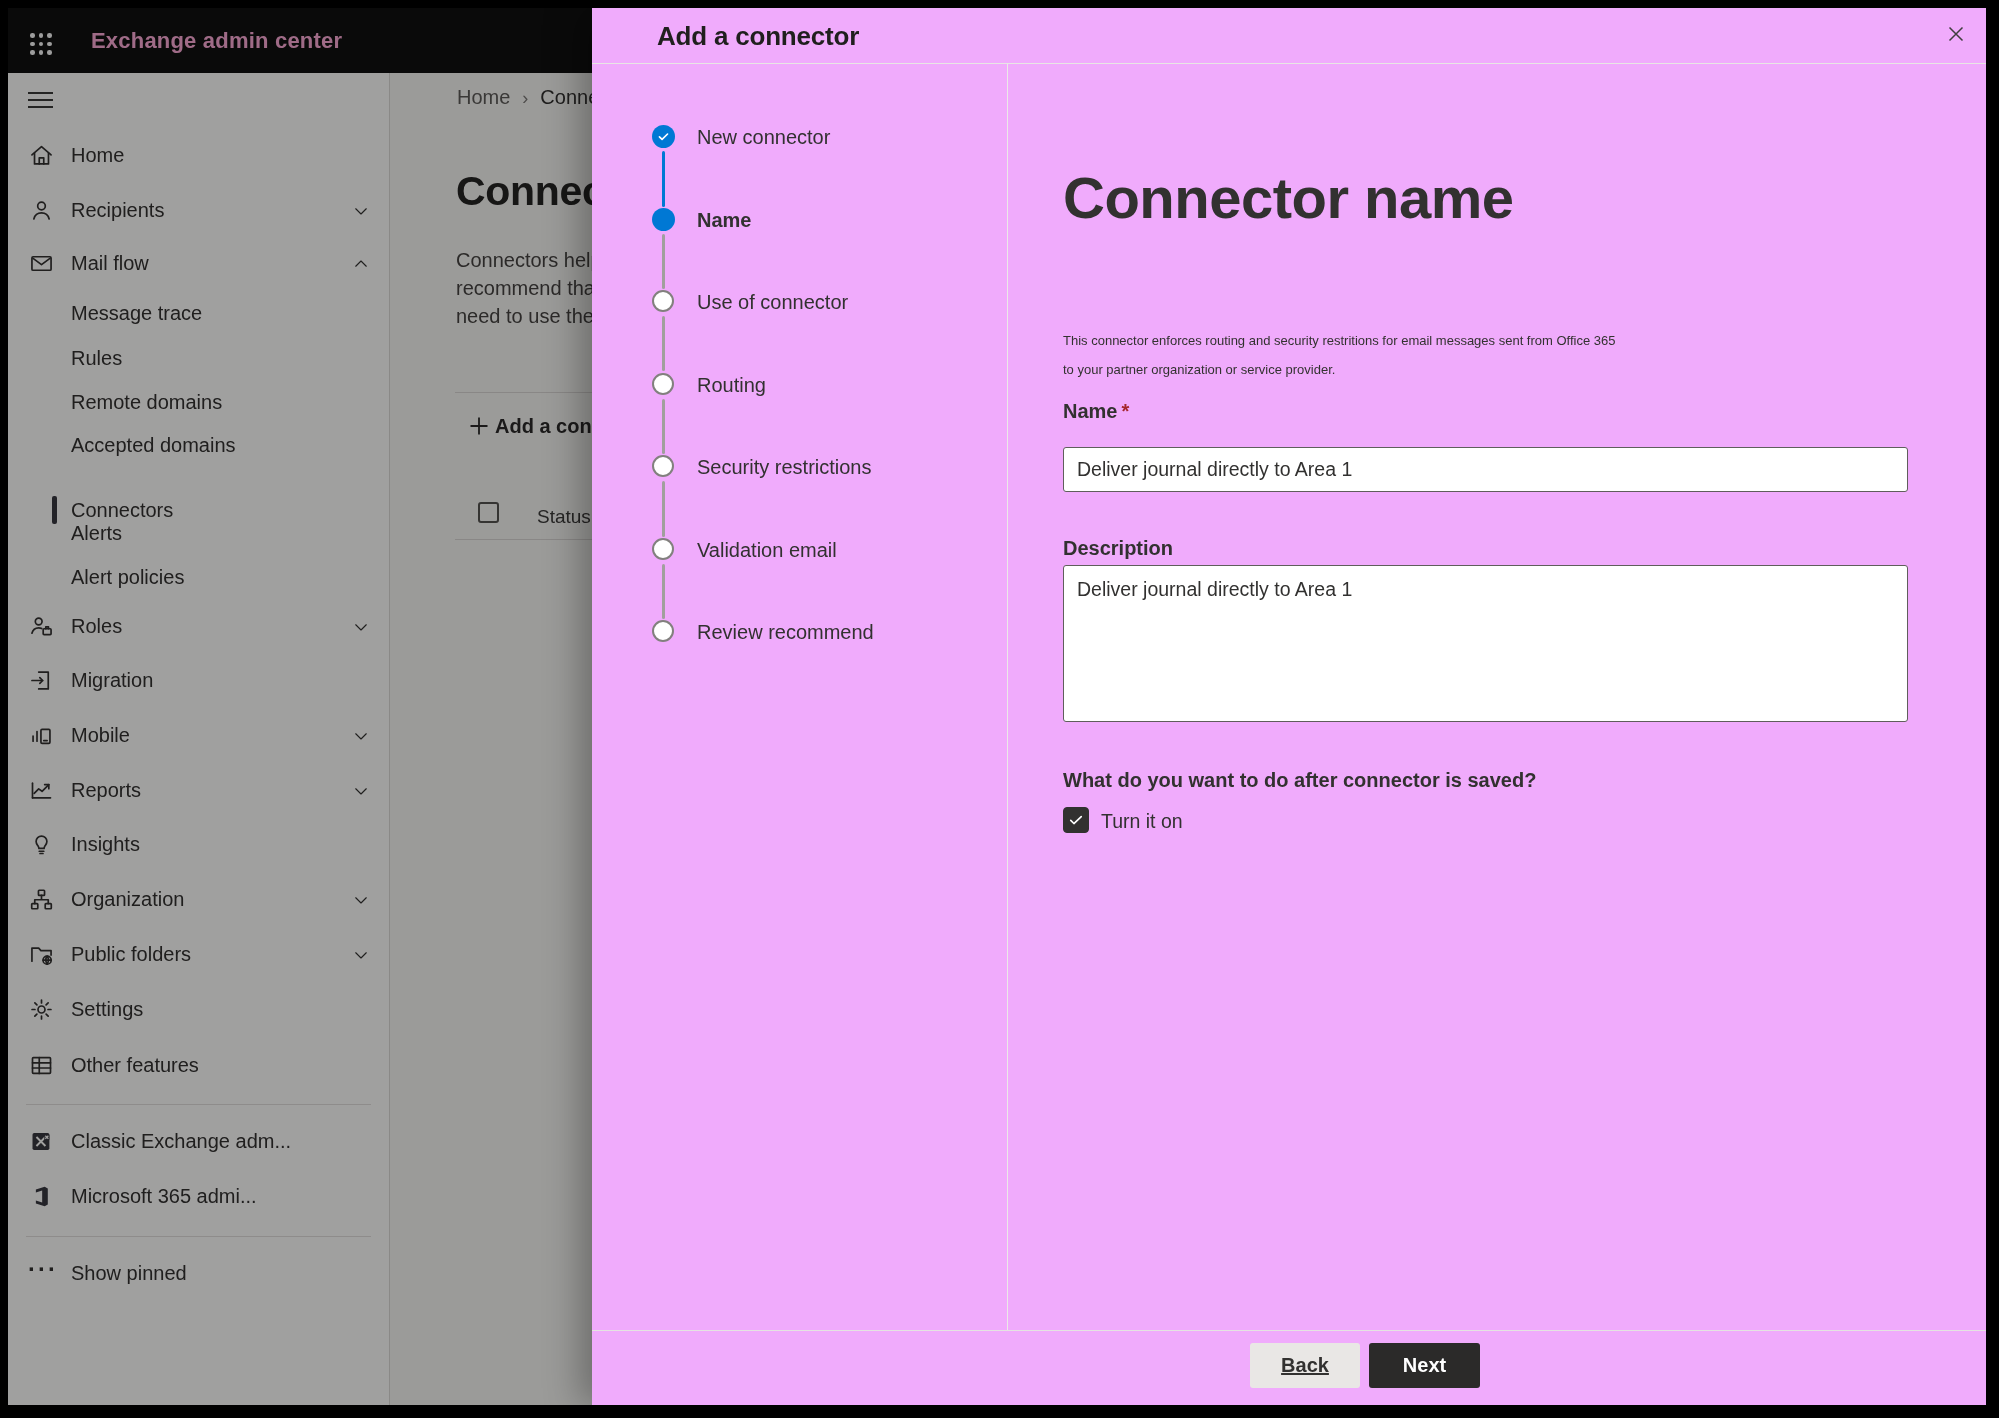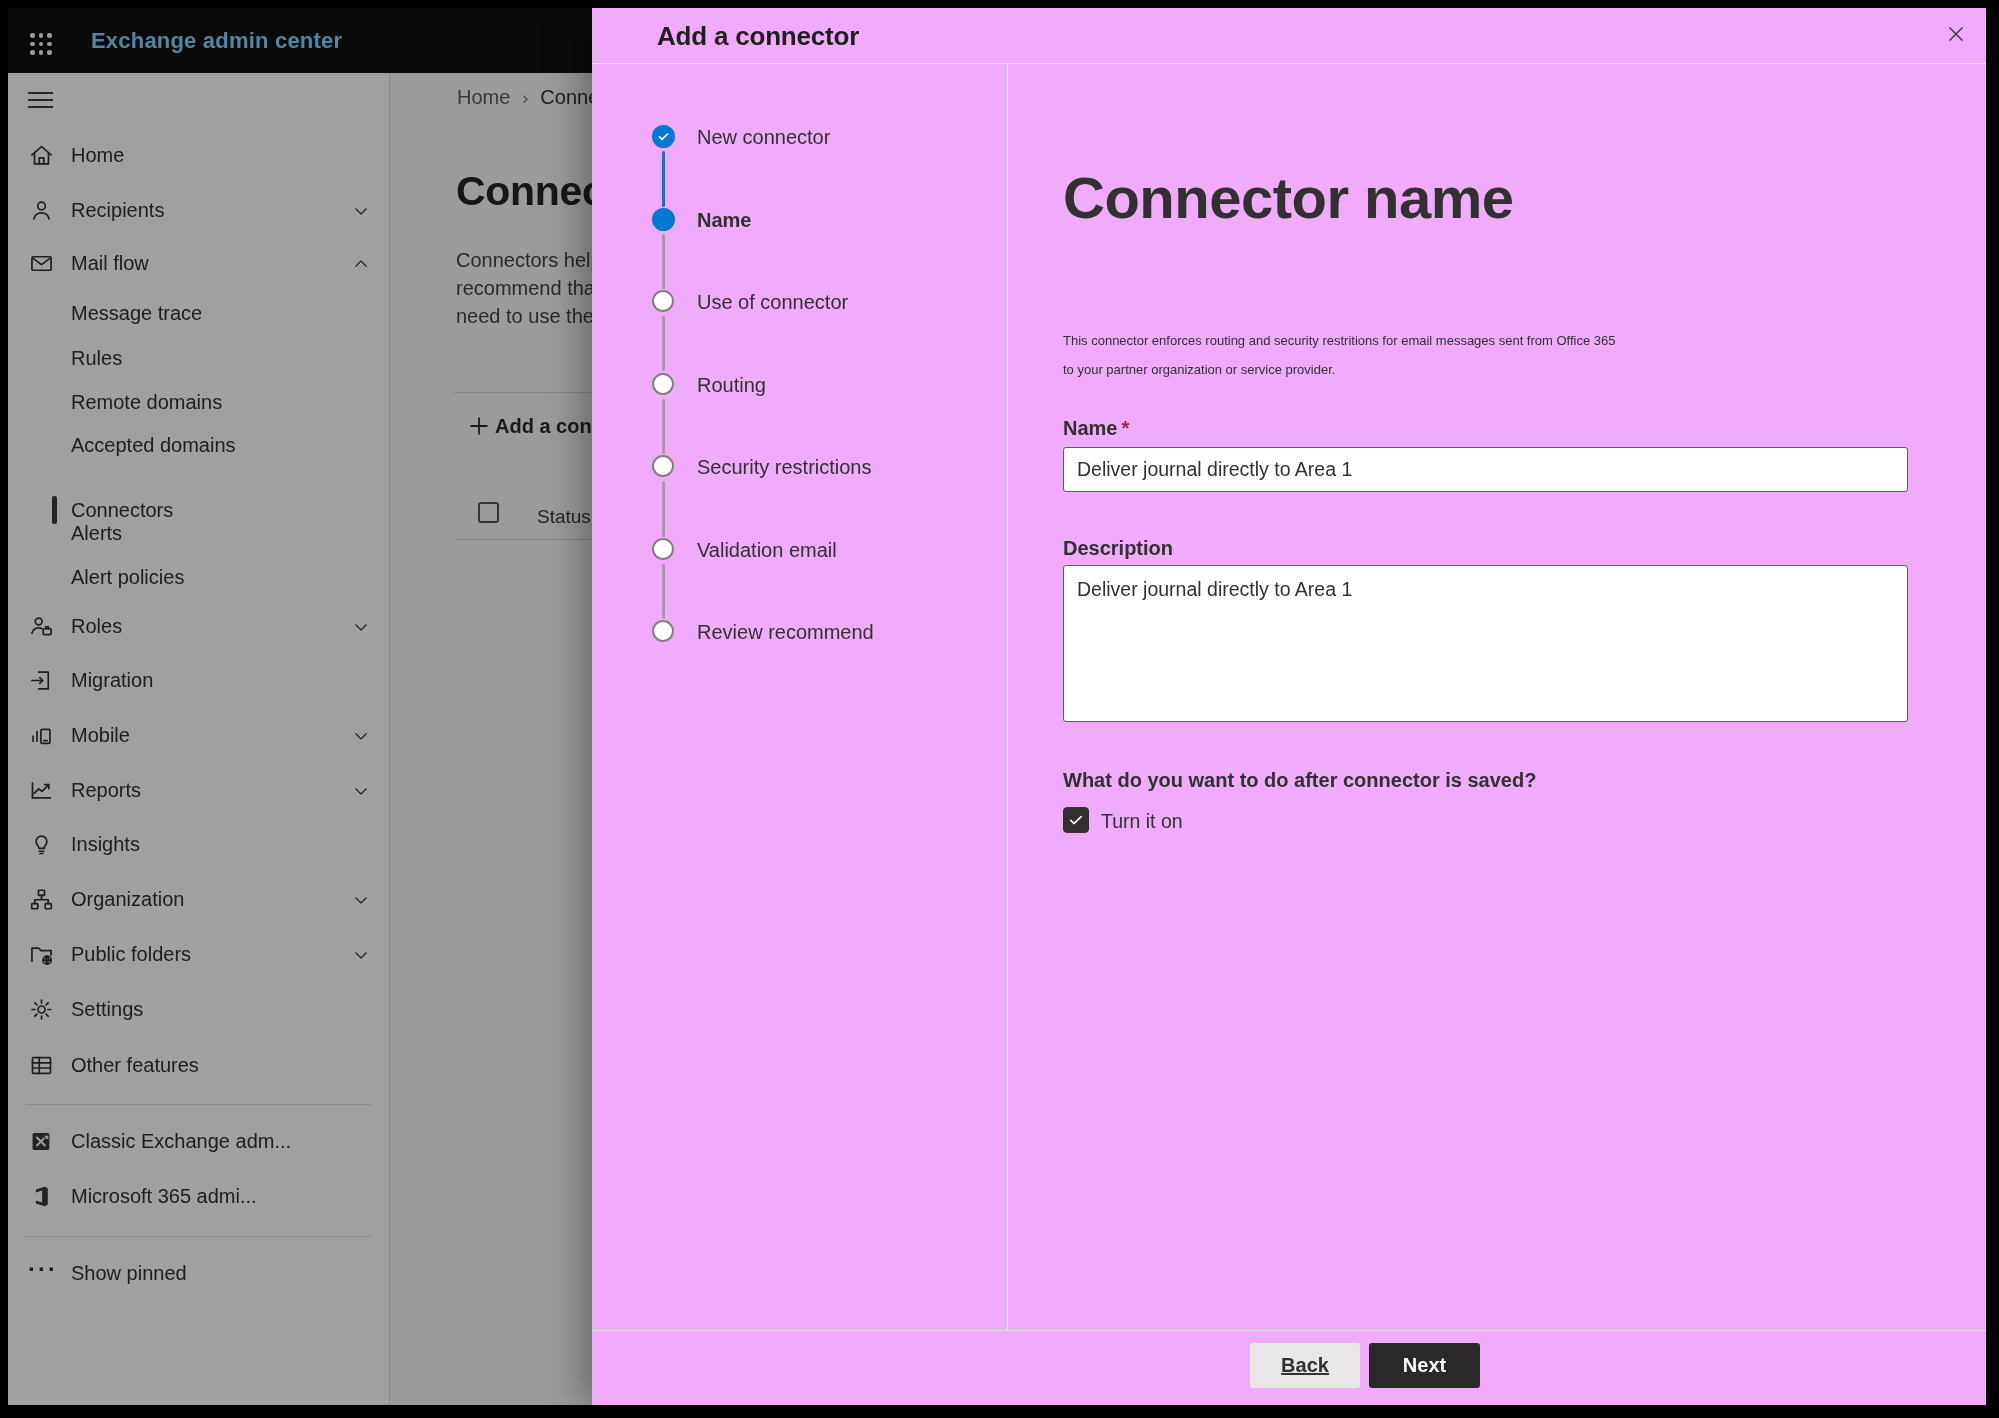--- a/index.html
+++ b/index.html
@@ -6,21 +6,21 @@
   *{box-sizing:border-box;}
   .canvas{position:relative;width:1999px;height:1418px;background:#000;overflow:hidden;
     font-family:"Liberation Sans","DejaVu Sans",sans-serif;color:#323130;}
 
   
   .topbar{position:absolute;left:8px;top:8px;width:1978px;height:65px;background:#111110;}
   .waffle{position:absolute;left:20px;top:23px;width:26px;height:26px;display:grid;
     grid-template-columns:repeat(3,1fr);grid-template-rows:repeat(3,1fr);gap:4px;padding:2px;}
   .waffle i{display:block;width:4.5px;height:4.5px;border-radius:50%;background:#f5f5f5;}
   .topbar-title{position:absolute;left:83px;top:0;height:65px;line-height:65px;
-    font-size:22px;font-weight:600;color:#7dd3fc;letter-spacing:.2px;text-align:right;}
+    font-size:22px;font-weight:600;color:#f9a8d4;letter-spacing:.2px;text-align:right;}
 
   
   .sidebar{position:absolute;left:8px;top:73px;width:382px;height:1332px;background:#fbfaf9;
     border-right:1px solid #d8d6d4;}
   .hamburger{position:absolute;left:20px;top:17px;width:26px;height:20px;}
   .hamburger i{position:absolute;left:0;width:25px;height:2.4px;background:#3b3a39;}
   .hamburger i:nth-child(1){top:2px}.hamburger i:nth-child(2){top:9px}.hamburger i:nth-child(3){top:16px}
   .nav-row{position:absolute;left:0;width:100%;height:44px;cursor:pointer;}
   .nav-ic{position:absolute;left:20px;top:9px;width:27px;height:27px;}
   .nav-ic svg{width:27px;height:27px;}
@@ -374,21 +374,21 @@
       <span class="dot"></span>
       <span class="lbl">Review recommend</span>
     </div>
 
     <div class="pane-h1">Connector name</div>
     <div class="pane-desc">
       <div>This connector enforces routing and security restritions for email messages sent from Office 365</div>
       <div>to your partner organization or service provider.</div>
     </div>
 
-    <div class="fld-lbl" style="top:409px">
+    <div class="fld-lbl" style="top:392px">
       <span>Name</span><span class="req">*</span>
     </div>
     <input class="txt-input" type="text" value="Deliver journal directly to Area 1" style="">
 
     <div class="fld-lbl" style="top:529px">Description</div>
     <textarea class="txt-area" style="">Deliver journal directly to Area 1</textarea>
 
     <div class="fld-lbl" style="top:761px">What do you want to do after connector is saved?</div>
 
     <div class="cb">

